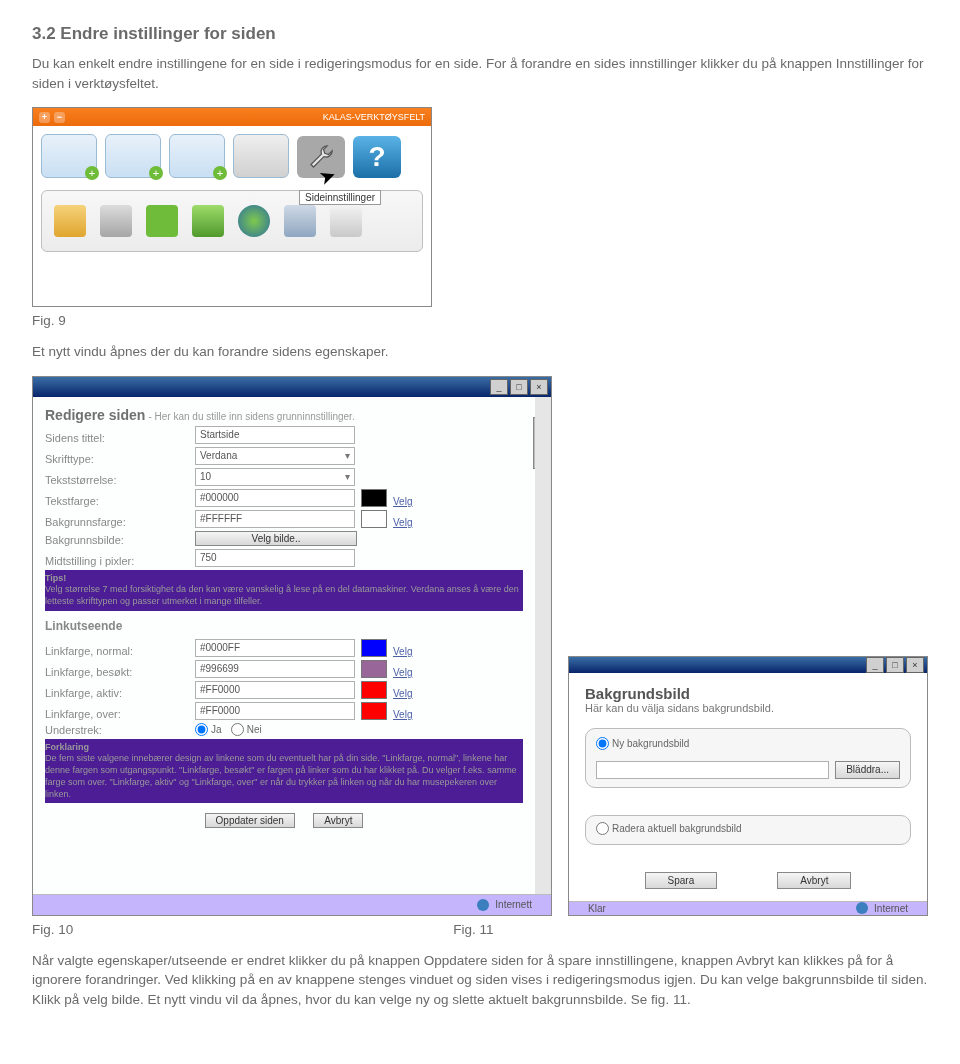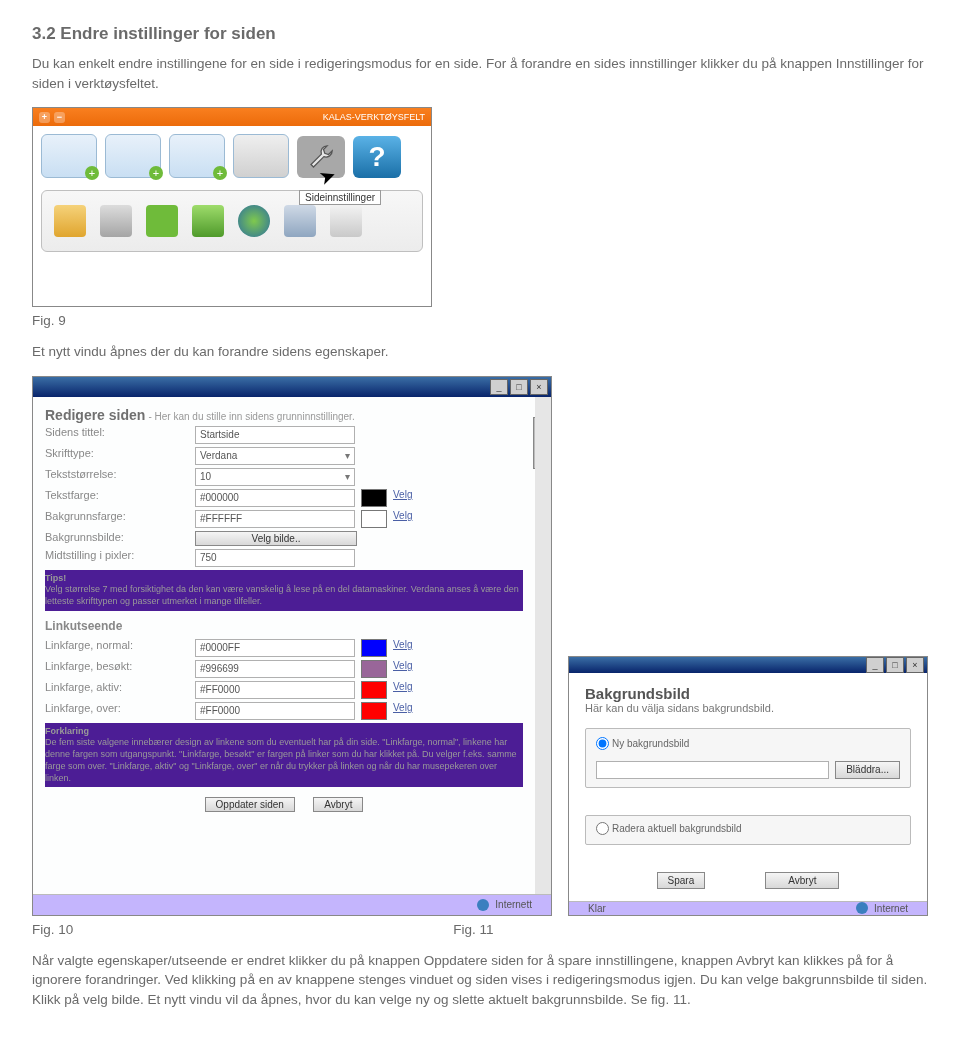--- a/index.html
+++ b/index.html
@@ -134,21 +134,21 @@
     overflow: hidden;
     border-right: 16px solid #e6e6e6;
     position: relative;
   }
   .settings-body .scroll-thumb {
     position: absolute; right: -16px; top: 20px; width: 16px; height: 50px; background: #bcbcbc; border: 1px solid #888;
   }
   .sect-title { color: #707070; font-size: 14px; font-weight: bold; margin-bottom: 2px; }
   .sect-sub { color: #999; font-size: 10px; margin-bottom: 10px; }
   .subhead { color: #888; font-weight: bold; font-size: 12px; margin: 8px 0 6px 0; }
-  .frow { display: flex; align-items: flex-start; margin: 3px 0; }
+  .frow { display: flex; align-items: flex-end; margin: 3px 0; }
   .flabel { width: 150px; color: #888; }
   .finput {
     border: 1px solid #b0b0b0; background: #fff; height: 16px;
     font-size: 10px; padding: 0 4px; color: #555;
     display: flex; align-items: center;
   }
   .finput.w1 { width: 150px; }
   .finput.dd::after { content: "▾"; margin-left: auto; color: #777; }
   .swatch { width: 24px; height: 16px; border: 1px solid #777; margin-left: 6px; }
   .velg { color: #4a5fa5; font-size: 10px; margin-left: 6px; text-decoration: underline; }
@@ -167,21 +167,21 @@
   .statusbar .globe { width: 12px; height: 12px; border-radius: 50%; background: #3b7fbf; }
   .bg-shot {
     width: 360px; height: 260px;
     display: flex; flex-direction: column;
   }
   .bg-body {
     background: #fff; flex: 1; padding: 12px 16px; font-size: 12px; color: #333;
   }
   .bg-body .bigt { font-size: 15px; font-weight: bold; color: #555; }
   .bg-body .desc { font-size: 11px; color: #777; margin-bottom: 14px; }
-  .group { border: 1px solid #bbb; border-radius: 2px; padding: 8px 10px; margin-bottom: 27px; background: #f6f6f6; }
+  .group { border: 1px solid #bbb; border-radius: 10px; padding: 8px 10px; margin-bottom: 27px; background: #f6f6f6; }
   .group.single { padding: 6px 10px; }
   .row2 { display: flex; }
 </style>
 </head>
 <body>
 
 <h3>3.2 Endre instillinger for siden</h3>
 <p>Du kan enkelt endre instillingene for en side i redigeringsmodus for en side. For å forandre en sides innstillinger klikker du på knappen Innstillinger for siden i verktøysfeltet.</p>
 
 <div class="screenshot-box toolbar-shot">
@@ -292,20 +292,32 @@
           <span class="finput w1">#FF0000</span>
           <span class="swatch" style="background:#FF0000;"></span>
           <span class="velg">Velg</span>
         </div>
         <div class="frow">
           <span class="flabel">Linkfarge, over:</span>
           <span class="finput w1">#FF0000</span>
           <span class="swatch" style="background:#FF0000;"></span>
           <span class="velg">Velg</span>
         </div>
+        <div class="frow">
+          <span class="flabel">Understrek:</span>
+          <label class="radio">
+              <input type="radio" checked="" style=""> 
+              <span>Ja</span>
+            </label>
+          &nbsp;&nbsp;&nbsp;
+          <label class="radio">
+              <input type="radio" style=""> 
+              <span>Nei</span>
+            </label>
+        </div>
 
         <div class="tipbox">
           <b>Forklaring</b><br>
           <span>De fem siste valgene innebærer design av linkene som du eventuelt har på din side. "Linkfarge, normal", linkene har denne fargen som utgangspunkt. "Linkfarge, besøkt" er fargen på linker som du har klikket på. Du velger f.eks. samme farge som over. "Linkfarge, aktiv" og "Linkfarge, over" er når du trykker på linken og når du har musepekeren over linken.</span>
         </div>
 
         <div style="text-align:center;margin-top:10px;">
           <button class="btn3d">Oppdater siden</button>
           &nbsp;&nbsp;&nbsp;&nbsp;
           <button class="btn3d">Avbryt</button>
@@ -342,21 +354,21 @@
         </div>
 
         <div class="group single">
           <label class="radio">
               <input type="radio" style=""> 
               <span>Radera aktuell bakgrundsbild</span>
             </label>
         </div>
 
         <div style="display:flex;justify-content:center;gap:60px;margin-top:12px;">
-          <button class="btn3d" style="padding:2px 10px;">Spara</button>
+          <button class="btn3d" style="padding:2px 22px;">Spara</button>
           <button class="btn3d" style="padding:2px 22px;">Avbryt</button>
         </div>
       </div>
       <div class="statusbar">
         <span style="flex:1;">Klar</span>
         <span class="globe"></span>
         <span>Internet</span>
       </div>
     </div>
   </div>

